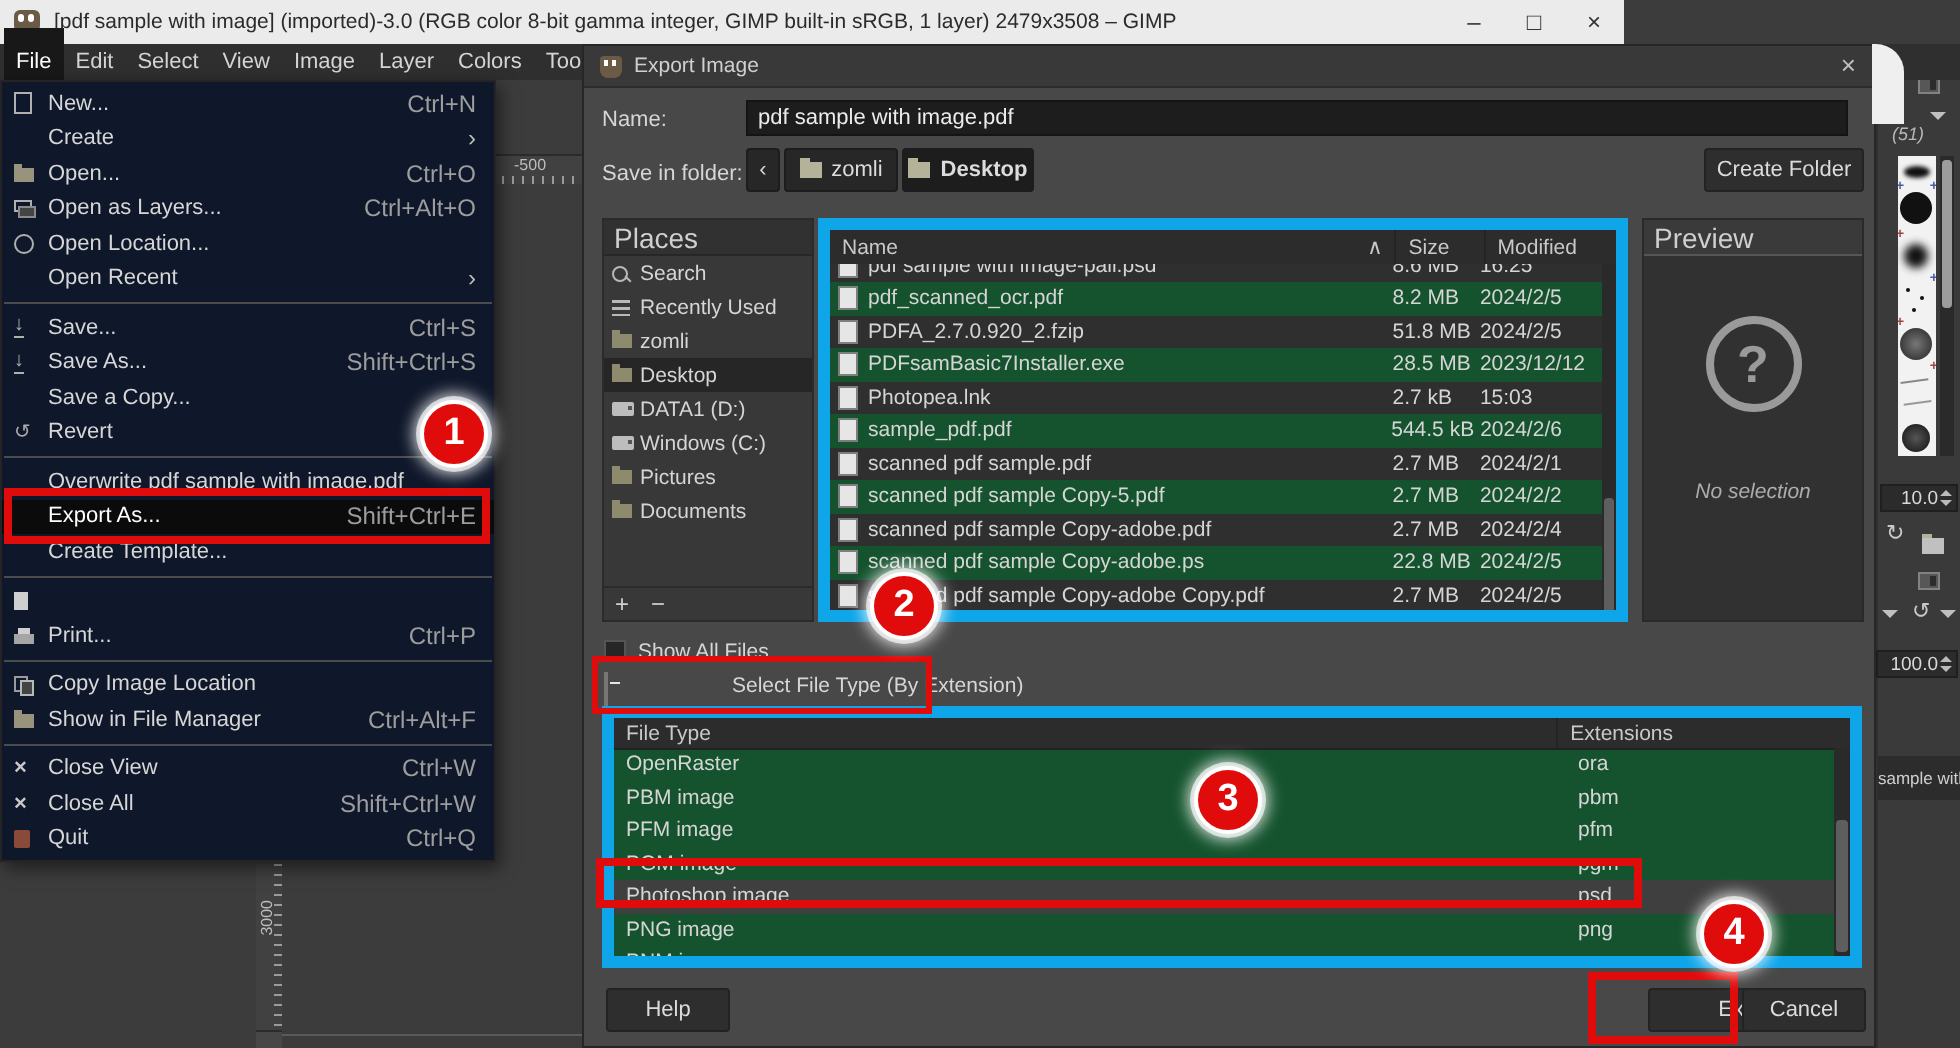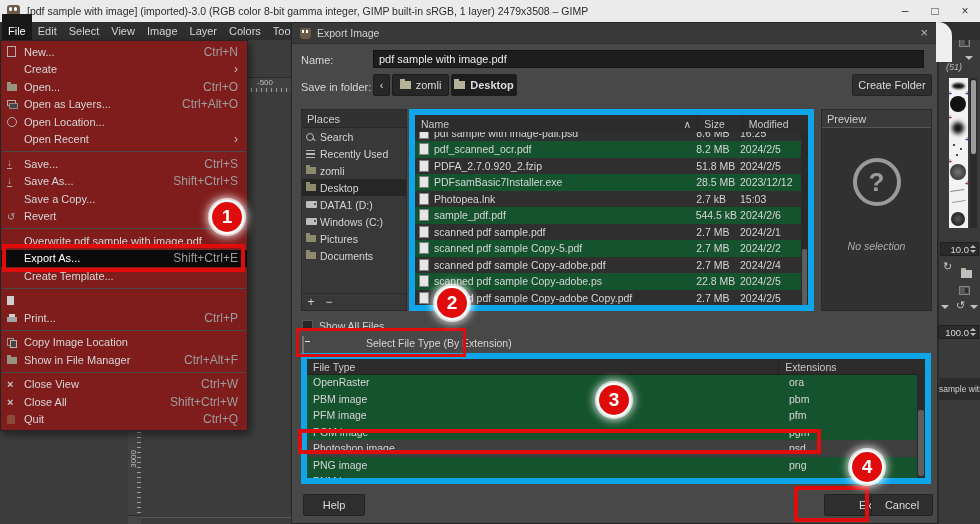--- a/index.html
+++ b/index.html
@@ -1,33 +1,33 @@
 <!DOCTYPE html>
 <html><head>
 <meta charset="utf-8">
 <style>
   html,body{margin:0;padding:0;background:#222;}
   #screen{position:relative;width:980px;height:524px;background:#3c3c3c;overflow:hidden;
           font-family:"Liberation Sans",sans-serif;color:#d6d6d6;-webkit-font-smoothing:antialiased;}
   .abs{position:absolute;}
   
-  .titlebar{left:0;top:0;width:980px;height:22px;background:#ebebeb;color:#2b2b2b;font-size:10.5px;
+  .titlebar{left:0;top:0;width:812px;height:22px;background:#ebebeb;color:#2b2b2b;font-size:10.5px;
             display:flex;align-items:center;z-index:6;}
   .wilber{width:13px;height:13px;margin:0 7px 0 7px;border-radius:3px 3px 5px 5px;background:#6b5a46;position:relative;}
   .wilber:before{content:"";position:absolute;left:2px;top:2px;width:3px;height:4px;background:#fff;border-radius:2px;}
   .wilber:after{content:"";position:absolute;left:7px;top:2px;width:3px;height:4px;background:#fff;border-radius:2px;}
   .winbtns{position:absolute;right:0;top:0;height:22px;display:flex;align-items:center;color:#333;}
   .winbtn{width:30px;text-align:center;font-size:12px;}
   
   .menubar{left:0;top:22px;width:980px;height:18px;background:#2f2f2f;display:flex;align-items:center;
            font-size:11px;color:#d4d4d4;z-index:10;padding-left:2px;}
   .mb-item{padding:0 6px;height:34px;display:flex;align-items:center;}
   .mb-item.active{background:#181818;color:#ffffff;}
   
-  .menu{left:0;top:40px;width:246px;background:#7f1d1d;border:1px solid #242424;box-shadow:2px 3px 8px rgba(0,0,0,.5);
+  .menu{left:0;top:40px;width:246px;background:#0f172a;border:1px solid #242424;box-shadow:2px 3px 8px rgba(0,0,0,.5);
         z-index:20;padding:2px 0;font-size:11px;}
   .mi{display:flex;align-items:center;height:17.5px;padding:0 9px 0 6px;color:#d6d6d6;}
   .mi .ic{width:17px;height:12px;display:flex;align-items:center;justify-content:flex-start;color:#aaa;font-size:10px;}
   .mi .lb{flex:1;white-space:nowrap;}
   .mi .sc{color:#9d9d9d;font-size:12px;margin-left:8px;}
   .mi .sub{color:#bdbdbd;font-size:12px;}
   .mi.sel{background:#0b0b0b;color:#ffffff;}
   .msep{height:1px;background:#4b4b4b;margin:3px 1px;}
   
   .g-doc{width:7px;height:9px;border:1px solid #b0b0b0;background:transparent;display:inline-block;}
@@ -70,21 +70,21 @@
           font-family:"Liberation Sans",sans-serif;padding:0 5px;box-sizing:border-box;}
   .btn{background:#2e2e2e;border:1px solid #232323;border-radius:2px;color:#dcdcdc;font-size:11px;
        display:flex;align-items:center;justify-content:center;box-sizing:border-box;}
   .crumb{background:#272727;border:1px solid #1d1d1d;}
   .crumb.cur{background:#1d1d1d;}
   .pfold{width:11px;height:8px;background:#b5b29a;position:relative;display:inline-block;margin-right:5px;}
   .pfold:before{content:"";position:absolute;left:0;top:-2px;width:5px;height:2px;background:#b5b29a;}
   
   .panel{background:#383838;border:1px solid #2b2b2b;box-sizing:border-box;}
   .phead{height:17px;background:#313131;border-bottom:1px solid #272727;display:flex;align-items:center;
-         padding-left:5px;font-size:11px;color:#cfcfcf;}
+         padding-left:5px;font-size:14px;color:#cfcfcf;}
   .prow{height:17px;display:flex;align-items:center;padding-left:4px;font-size:10.5px;color:#d5d5d5;white-space:nowrap;}
   .prow.sel{background:#262626;}
   .pi{width:14px;display:inline-flex;}
   .pi-search{width:6px;height:6px;border:1px solid #b8b8b8;border-radius:50%;position:relative;}
   .pi-search:before{content:"";position:absolute;left:5px;top:5px;width:4px;height:1px;background:#b8b8b8;transform:rotate(45deg);}
   .pi-recent{width:9px;height:8px;background:repeating-linear-gradient(to bottom,#b8b8b8 0 1.5px,transparent 1.5px 3.5px);}
   .pi-folder{width:10px;height:7px;background:#8d8a6d;position:relative;}
   .pi-folder:before{content:"";position:absolute;left:0;top:-2px;width:4px;height:2px;background:#8d8a6d;}
   .pi-drive{width:11px;height:7px;background:#bdbdbd;position:relative;border-radius:1px;}
   .pi-drive:before{content:"";position:absolute;right:1px;top:2px;width:2px;height:2px;background:#555;}

